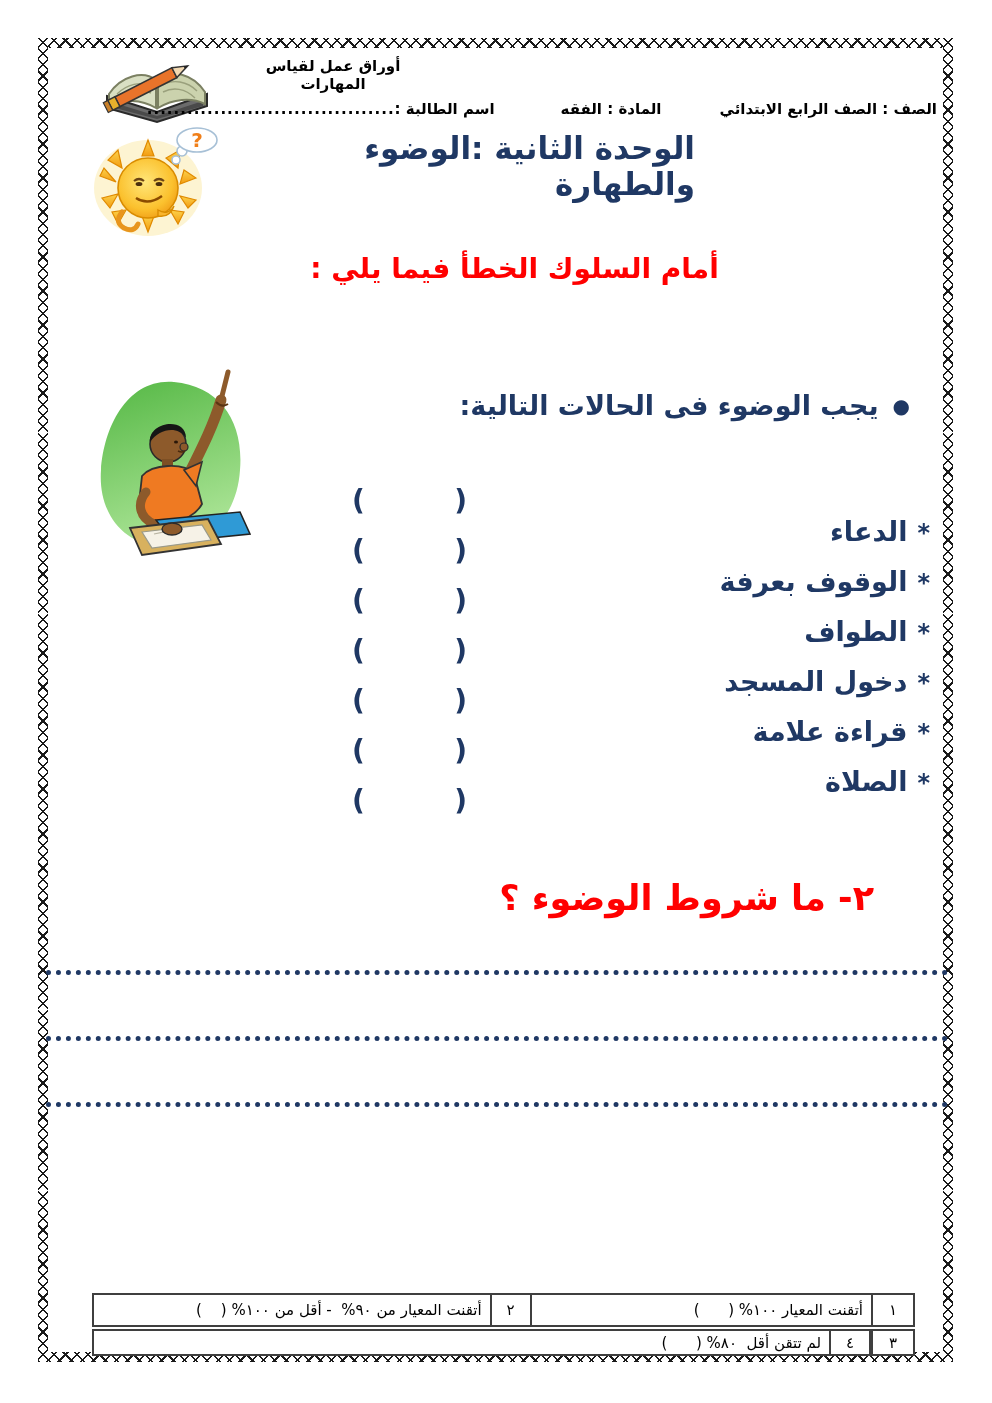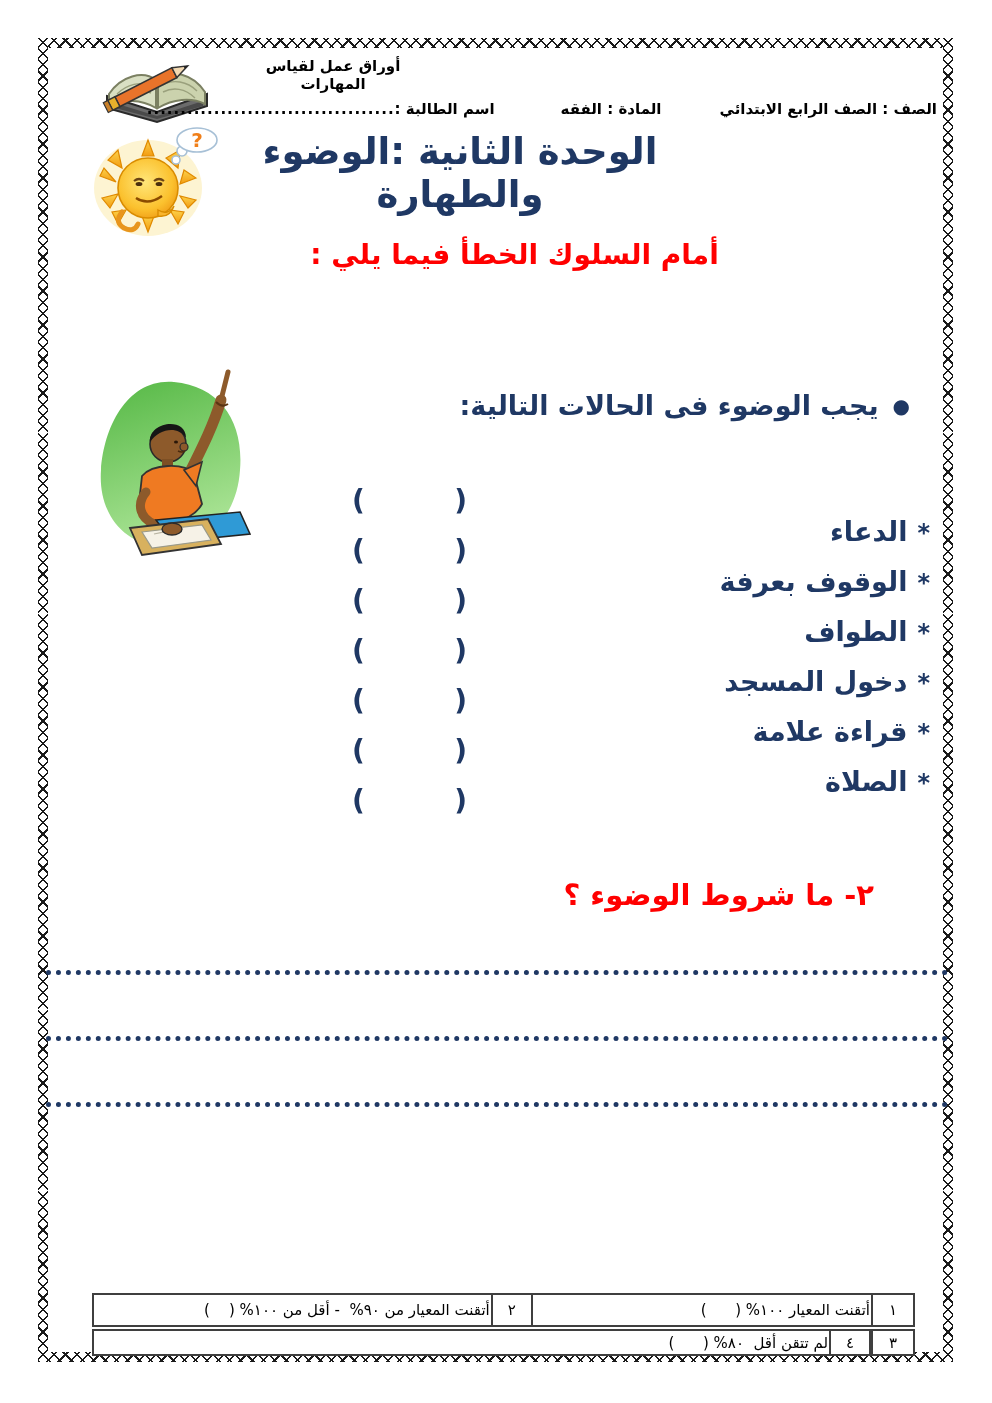--- a/index.html
+++ b/index.html
@@ -19,52 +19,52 @@
 
   .doc-title { position:absolute; left:243px; top:57px; width:180px; text-align:center;
                font-size:15px; font-weight:bold; color:#000; }
   .header-line { position:absolute; top:100px; right:55px; left:145px; display:flex;
                  align-items:flex-end; font-size:15px; font-weight:bold; color:#000; }
   .hseg { white-space:nowrap; }
   .hgap1 { width:58px; } .hgap2 { width:66px; }
   .name-wrap { flex:1; display:flex; align-items:flex-end; overflow:hidden; white-space:nowrap; }
   .name-dots { overflow:hidden; letter-spacing:1px; font-weight:bold; }
 
-  .unit-title { position:absolute; left:225px; top:130px; width:470px; text-align:center;
-                font-size:37px; font-weight:bold; color:#1f3864; }
+  .unit-title { position:absolute; left:225px; top:130px; width:470px; 
+                font-size:31px; font-weight:bold; color:#1f3864; }
 
   .q1 { position:absolute; top:224px; left:95px; right:58px; text-align:center;
         color:#ff0000; font-weight:bold; font-size:28px; }
-  .q1 .l2 { margin-top:14px; }
+  .q1 .l2 { margin-top:28px; }
 
   .bullet-line { position:absolute; top:390px; right:82px; display:flex; align-items:center;
                  color:#1f3864; font-weight:bold; font-size:27px; }
   .bullet-dot { font-size:20px; margin-left:14px; }
 
   .vlist { position:absolute; top:484px; right:62px; left:100px; }
   .item { position:relative; height:50px; color:#1f3864; font-weight:bold; font-size:27px; }
   .item-label { position:absolute; right:0; top:0; white-space:nowrap;margin-top:32px; }
   .item-marker { margin-left:10px; font-size:24px; }
   .paren-box { position:absolute; left:252px; top:0; width:115px; display:flex;
                justify-content:space-between; direction:ltr; font-size:28px; font-weight:bold; }
 
   .q2 { position:absolute; top:878px; right:118px; color:#ff0000; font-weight:bold;
-        font-size:29px; white-space:nowrap; }
+        font-size:35px; white-space:nowrap; }
 
   .answer-line { position:absolute; left:46px; right:44px; height:0;
                  border-bottom:5px dotted #1f3864; }
   .al-1 { top:970px; } .al-2 { top:1036px; } .al-3 { top:1102px; }
 
   .rubric { position:absolute; left:92px; top:1293px; width:823px; font-size:15px; color:#000; }
   .r-row { display:flex; border:2px solid #3f3f3f; background:#fff; align-items:stretch; }
   .r-row1 { height:34px; margin-bottom:2px; } .r-row2 { height:27px; }
   .r-num { flex:0 0 42px; display:flex; align-items:center; justify-content:center;
            border-left:2px solid #3f3f3f; }
   .r-num-mid { border-right:2px solid #3f3f3f; }
-  .r-text { display:flex; align-items:center; padding:0 1px; white-space:pre-wrap; overflow:hidden; }
+  .r-text { display:flex; align-items:center; padding:0 8px; white-space:pre-wrap; overflow:hidden; }
   .r-text1 { flex:46 1 0; } .r-text2 { flex:54 1 0; }
 
   .clip { position:absolute; }
   .clip-book { left:93px; top:40px; }
   .clip-sun  { left:92px; top:126px; }
   .clip-student { left:90px; top:352px; }
 </style>
 </head>
 <body>
 

